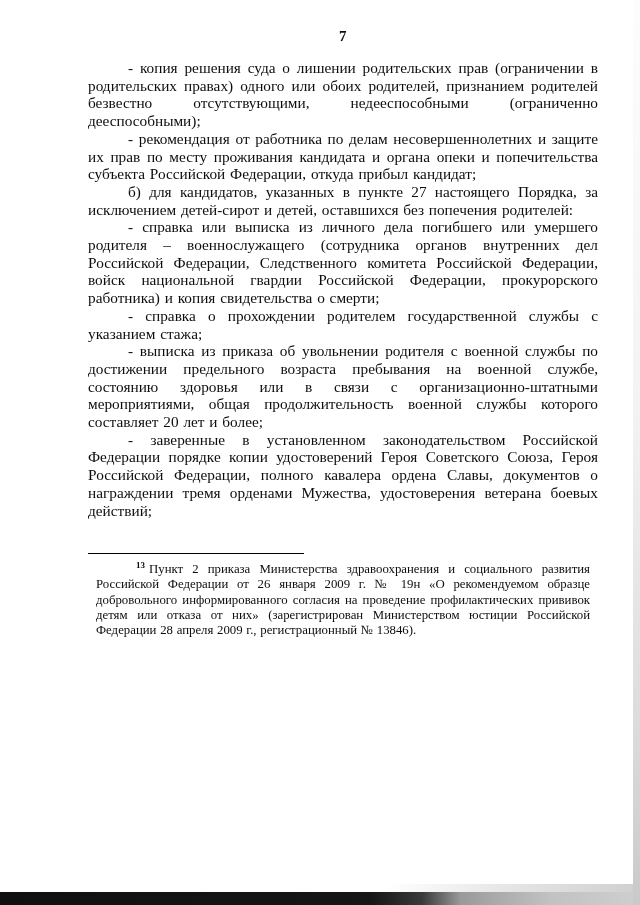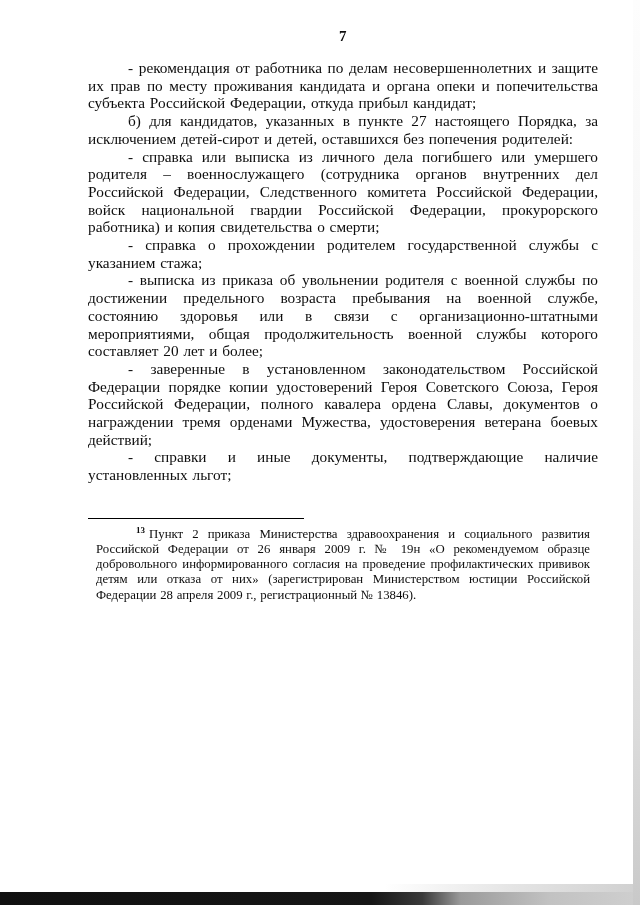--- a/index.html
+++ b/index.html
@@ -100,27 +100,27 @@
 </style>
 </head>
 <body>
 
 <div class="page">
   <div class="page-inner">
 
     <div class="page-number">7</div>
 
     <main class="body-text">
+      <p class="para">- копия решения суда о лишении родительских прав (ограничении в родительских правах) одного или обоих родителей, признанием родителей безвестно отсутствующими, недееспособными (ограниченно дееспособными);</p>
       <p class="para">- рекомендация от работника по делам несовершеннолетних и защите их прав по месту проживания кандидата и органа опеки и попечительства субъекта Российской Федерации, откуда прибыл кандидат;</p>
       <p class="para">б) для кандидатов, указанных в пункте 27 настоящего Порядка, за исключением детей-сирот и детей, оставшихся без попечения родителей:</p>
       <p class="para">- справка или выписка из личного дела погибшего или умершего родителя – военнослужащего (сотрудника органов внутренних дел Российской Федерации, Следственного комитета Российской Федерации, войск национальной гвардии Российской Федерации, прокурорского работника) и копия свидетельства о смерти;</p>
       <p class="para">- справка о прохождении родителем государственной службы с указанием стажа;</p>
       <p class="para">- выписка из приказа об увольнении родителя с военной службы по достижении предельного возраста пребывания на военной службе, состоянию здоровья или в связи с организационно-штатными мероприятиями, общая продолжительность военной службы которого составляет 20 лет и более;</p>
       <p class="para">- заверенные в установленном законодательством Российской Федерации порядке копии удостоверений Героя Советского Союза, Героя Российской Федерации, полного кавалера ордена Славы, документов о награждении тремя орденами Мужества, удостоверения ветерана боевых действий;</p>
-      <p class="para">- справки и иные документы, подтверждающие наличие установленных льгот;</p>
     </main>
 
     <footer class="footnote-block">
       <div class="footnote-rule"></div>
       <p class="footnote-text"><sup class="fnmark">13</sup><span>Пункт 2 приказа Министерства здравоохранения и социального развития Российской Федерации от 26 января 2009 г. № 19н «О рекомендуемом образце добровольного информированного согласия на проведение профилактических прививок детям или отказа от них» (зарегистрирован Министерством юстиции Российской Федерации 28 апреля 2009 г., регистрационный № 13846).</span></p>
     </footer>
 
   </div>
 
   <div class="scan-bottom-shadow"></div>

